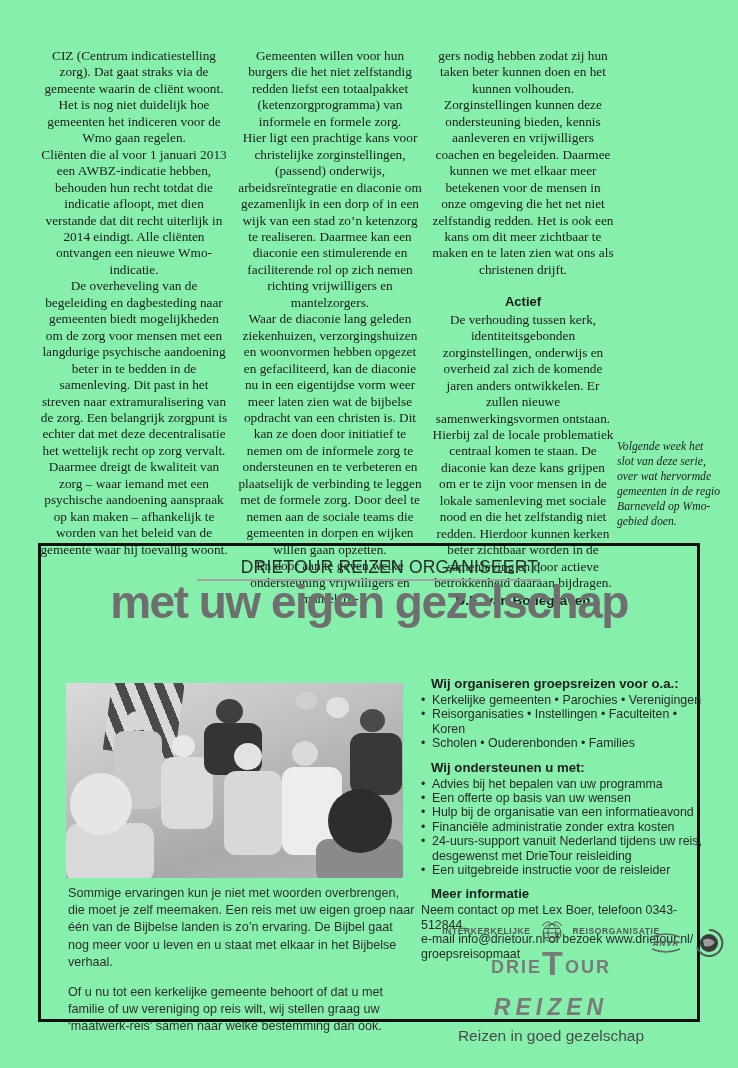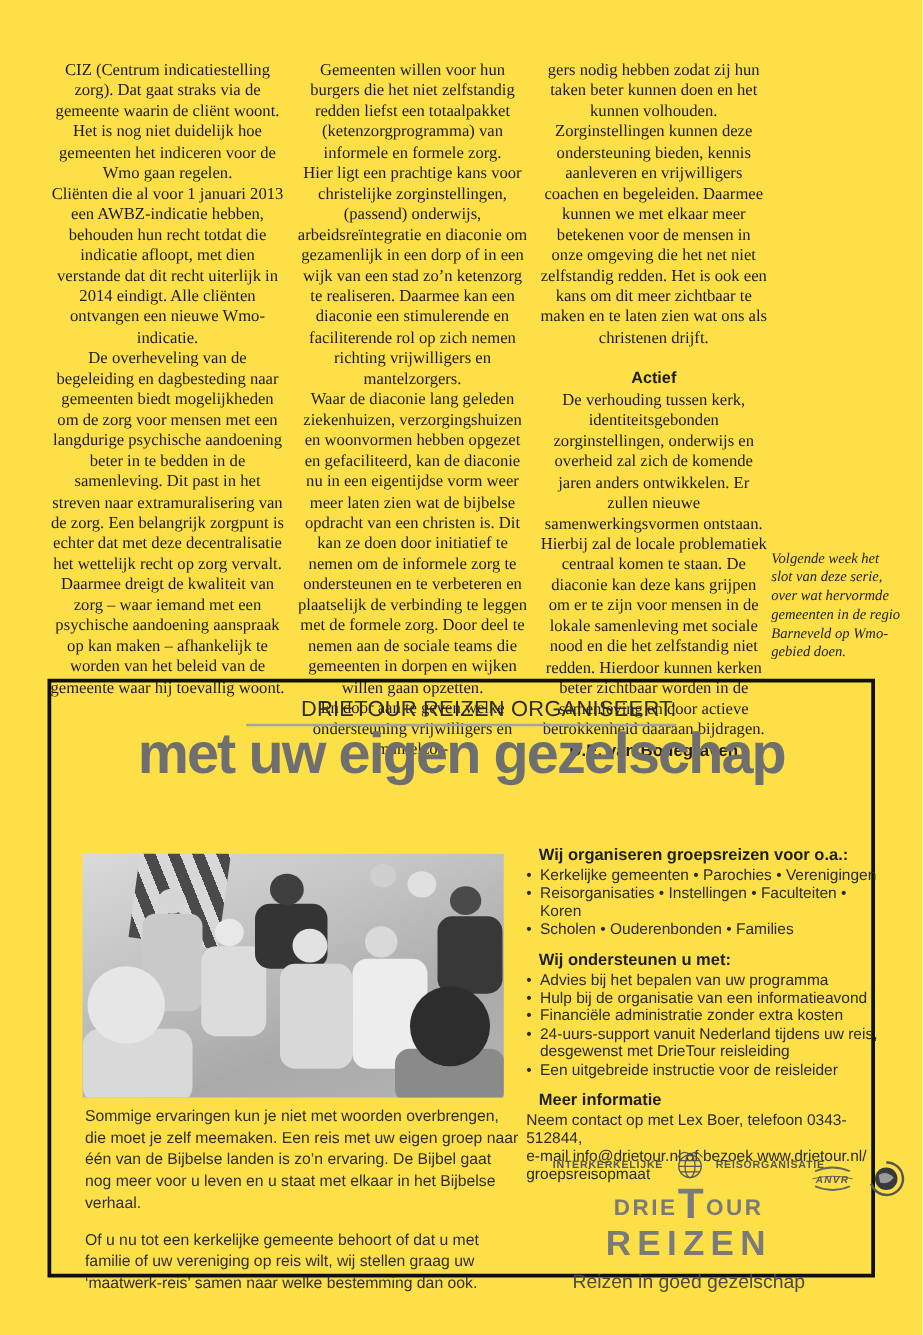--- a/index.html
+++ b/index.html
@@ -1,16 +1,16 @@
 <!DOCTYPE html>
 <html lang="nl"><head>
 <meta charset="utf-8">
 <style>
   html,body{margin:0;padding:0;background:#ffffff;}
-  .page{position:relative;width:738px;height:1068px;background:#fde047;overflow:hidden;
+  .page{position:relative;width:738px;height:1068px;background:#86efac;overflow:hidden;
         font-family:"Liberation Serif", serif;color:#1b1b1b;}
   
   .col{position:absolute;top:48px;font-size:13.3px;line-height:16.45px;
        text-align:justify;hyphens:auto;-webkit-hyphens:auto;}
   .col p{margin:0;text-align:center;}
   #col1{left:40px;width:188px;}
   #col2{left:236px;width:188px;}
   #col3{left:432px;width:182px;}
   .subhead{font-family:"Liberation Sans",sans-serif;font-weight:bold;font-size:13px;
            margin:16px 0 1px 0 !important;text-align:left;}
@@ -42,21 +42,21 @@
   .bullets div{position:relative;padding-left:11px;}
   .bullets div::before{content:"•";position:absolute;left:0;top:0;}
   .info-lines div{padding-left:0;}
   
   .logo-block{position:absolute;left:395px;top:372px;width:230px;text-align:center;color:#6b6b6b;}
   .logo-top{display:flex;align-items:center;justify-content:center;gap:4px;
       font-size:8.5px;font-weight:bold;letter-spacing:.6px;color:#555;}
   .wordmark{margin-top:2px;font-weight:bold;color:#7a7a7a;letter-spacing:2px;line-height:1;}
   .wordmark .wm1{font-size:18px;}
   .wordmark .bigT{font-size:34px;vertical-align:-2px;}
-  .wordmark .wm2{display:block;font-size:28px;margin-top:1px;letter-spacing:5px;}
+  .wordmark .wm2{display:block;font-size:23px;margin-top:16px;letter-spacing:5px;font-style:italic;}
   .logo-tagline{margin-top:8px;font-size:15.5px;color:#4a4a4a;}
   
   .badges{position:absolute;left:607px;top:380px;width:56px;display:flex;
       flex-direction:row;align-items:center;gap:9px;color:#666;}
   .badge{text-align:center;font-size:7px;font-weight:bold;letter-spacing:1px;line-height:1;}
 </style>
 </head>
 <body>
 
 <div class="page">
@@ -131,20 +131,21 @@
         <div>Kerkelijke gemeenten • Parochies • Verenigingen</div>
             <div>Reisorganisaties • Instellingen • Faculteiten • Koren</div>
             <div>Scholen • Ouderenbonden • Families</div>
           </div>
       </div>
       <div class="blk">
         <h3>Wij ondersteunen u met:</h3>
         <div class="bullets">
 
         <div>Advies bij het bepalen van uw programma</div>
+            <div>Een offerte op basis van uw wensen</div>
             <div>Hulp bij de organisatie van een informatieavond</div>
             <div>Financiële administratie zonder extra kosten</div>
             <div>24-uurs-support vanuit Nederland tijdens uw reis, desgewenst met DrieTour reisleiding</div>
             <div>Een uitgebreide instructie voor de reisleider</div>
           </div>
       </div>
       <div class="blk">
         <h3>Meer informatie</h3>
         <div class="info-lines">
 

